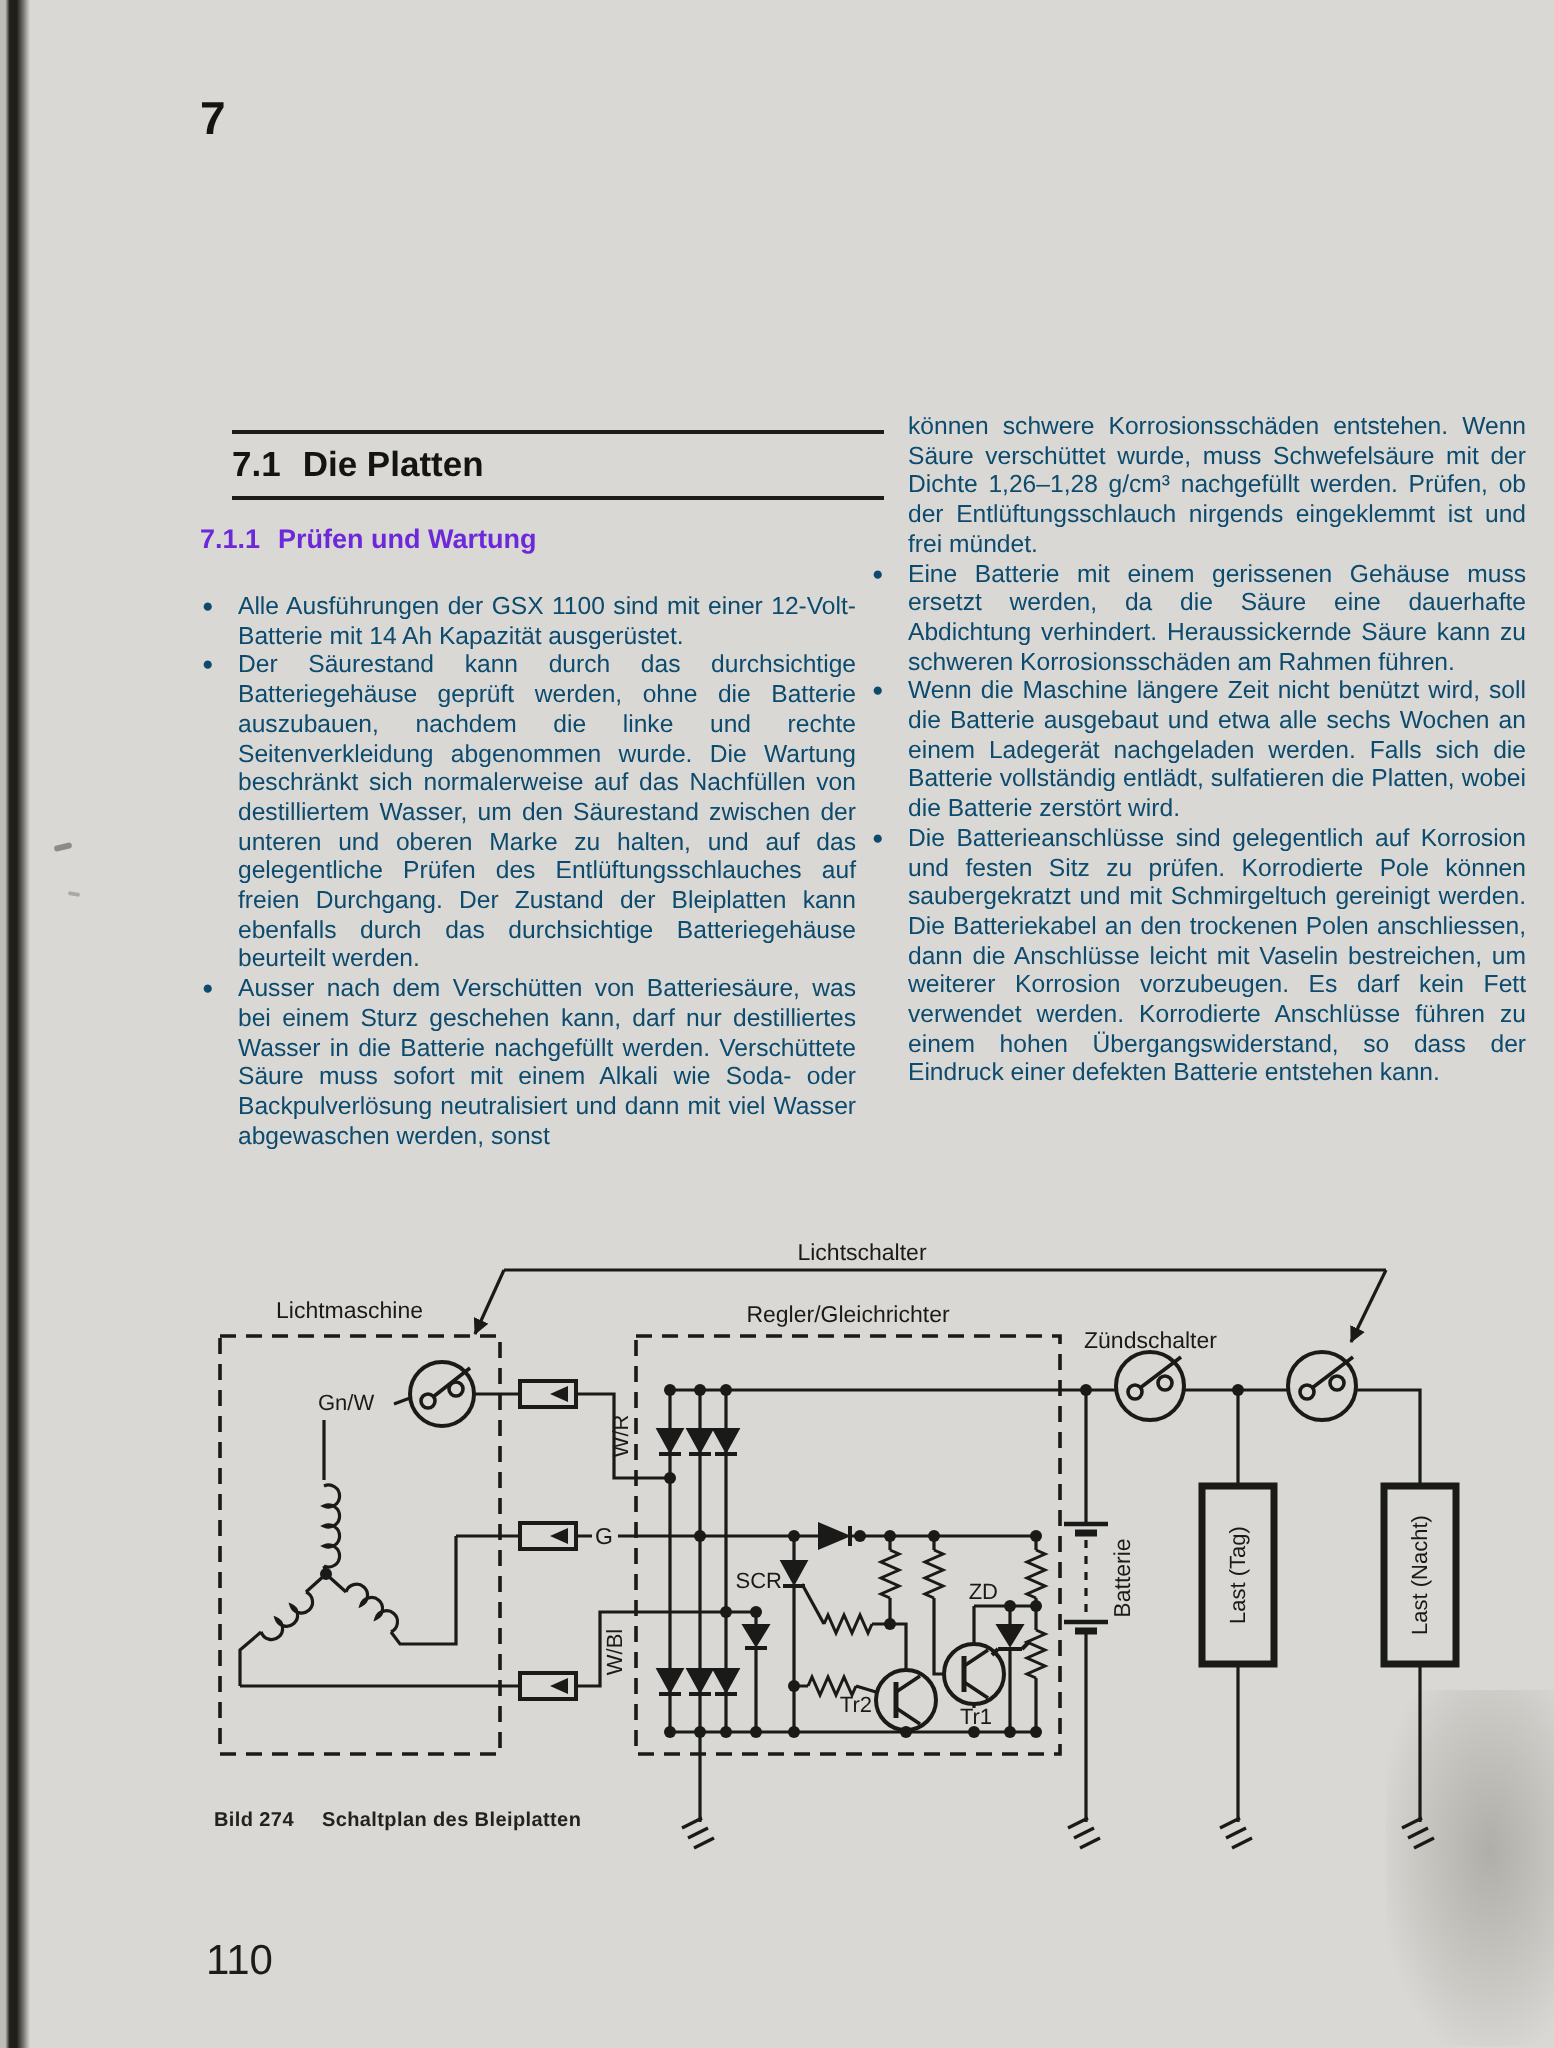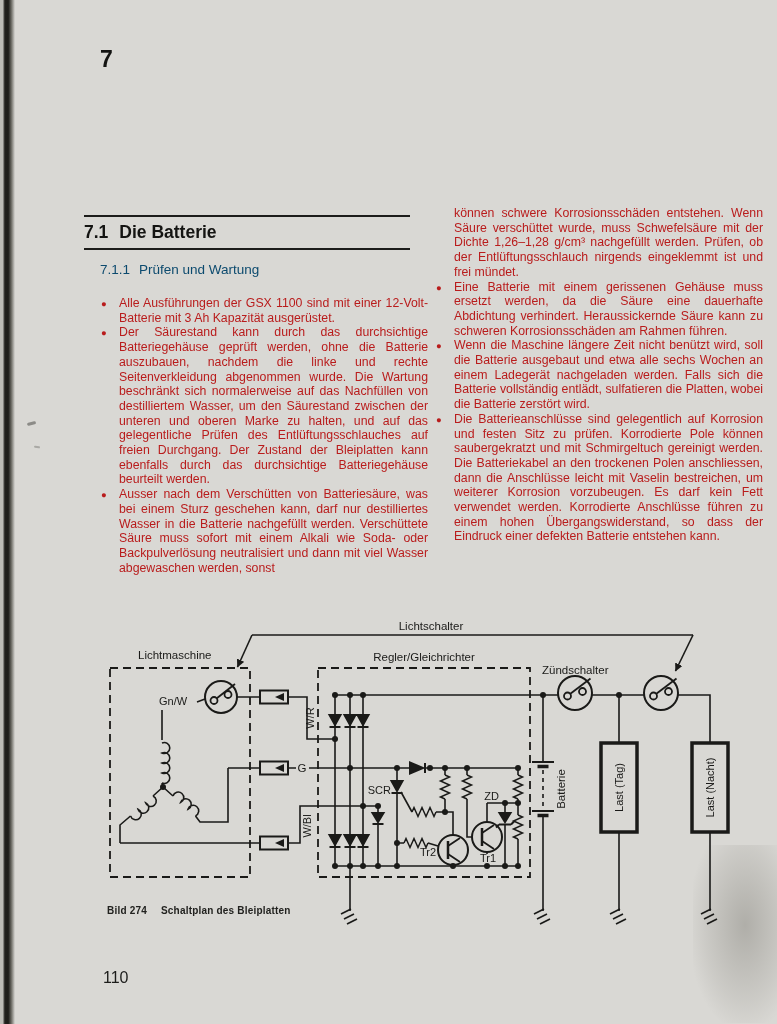--- a/index.html
+++ b/index.html
@@ -9,67 +9,67 @@
   .binding{position:absolute;left:0;top:0;width:15px;height:100%;
         background:linear-gradient(90deg,#bdbcb6 0%,#bdbcb6 18%,#22211d 32%,#1d1c18 55%,#6a6962 75%,#d9d8d4 100%);}
   .speck1{position:absolute;left:27px;top:422px;width:9px;height:3px;background:#63635d;
         border-radius:2px;transform:rotate(-14deg);opacity:.65;}
   .speck2{position:absolute;left:34px;top:446px;width:6px;height:2px;background:#84847e;
         border-radius:2px;transform:rotate(9deg);opacity:.55;}
   .smudge{position:absolute;left:693px;top:845px;width:84px;height:178px;
         background:radial-gradient(ellipse at 62% 45%, rgba(108,106,98,.38), rgba(108,106,98,.12) 55%, transparent 78%);}
   .h1{position:absolute;left:100px;top:46px;display:flex;gap:17px;
         font-size:23px;font-weight:bold;color:#141412;letter-spacing:.2px;}
-  .section{position:absolute;left:84px;top:215px;width:326px;
+  .section{position:absolute;left:116px;top:215px;width:326px;
         border-top:2px solid #1c1c1a;border-bottom:2px solid #1c1c1a;padding:5px 0 5px 0;}
   .section-inner{display:flex;gap:11px;font-size:17.5px;font-weight:bold;color:#141412;}
   .subsection{position:absolute;left:100px;top:262px;display:flex;gap:9px;
-        font-size:13.5px;font-weight:normal;color:#0c4a6e;}
+        font-size:13.5px;font-weight:bold;color:#6d28d9;}
   .col{position:absolute;width:327px;font-size:12.3px;line-height:14.7px;
-        text-align:justify;color:#b91c1c;}
+        text-align:justify;color:#0c4a6e;}
   .col-left{left:101px;top:296px;}
   .col-right{left:436px;top:206px;}
   .b-item{position:relative;padding-left:18px;}
   .b-item .marker{position:absolute;left:0;top:1px;font-size:9.5px;}
   .cont{padding-left:18px;}
   .caption{position:absolute;left:107px;top:905px;display:flex;gap:14px;
         font-size:10px;font-weight:bold;color:#22221f;letter-spacing:.2px;}
-  .pageno{position:absolute;left:103px;top:969px;font-size:16px;color:#1c1c1a;}
+  .pageno{position:absolute;left:103px;top:969px;font-size:21px;color:#1c1c1a;}
   svg.schem{position:absolute;left:95px;top:615px;}
   svg.schem text{font-family:"Liberation Sans",sans-serif;fill:#1a1a18;}
 </style>
 </head>
 <body>
 
 <div class="page">
   <div class="binding"></div>
   <div class="speck1"></div>
   <div class="speck2"></div>
   <div class="smudge"></div>
 
   <div class="h1">
     <span>7</span>
   </div>
 
   <div class="section">
     <div class="section-inner">
       <span>7.1</span>
-      <span>Die Batterie</span>
+      <span>Die Platten</span>
     </div>
   </div>
 
   <div class="subsection">
     <span>7.1.1</span>
     <span>Prüfen und Wartung</span>
   </div>
 
   <div class="col col-left">
     <div class="b-item">
       <span class="marker">●</span>
-      <span>Alle Ausführungen der GSX 1100 sind mit einer 12-Volt-Batterie mit 3 Ah Kapazität ausgerüstet.</span>
+      <span>Alle Ausführungen der GSX 1100 sind mit einer 12-Volt-Batterie mit 14 Ah Kapazität ausgerüstet.</span>
     </div>
     <div class="b-item">
       <span class="marker">●</span>
       <span>Der Säurestand kann durch das durchsichtige Batteriegehäuse geprüft werden, ohne die Batterie auszubauen, nachdem die linke und rechte Seitenverkleidung abgenommen wurde. Die Wartung beschränkt sich normalerweise auf das Nachfüllen von destilliertem Wasser, um den Säurestand zwischen der unteren und oberen Marke zu halten, und auf das gelegentliche Prüfen des Entlüftungsschlauches auf freien Durchgang. Der Zustand der Bleiplatten kann ebenfalls durch das durchsichtige Batteriegehäuse beurteilt werden.</span>
     </div>
     <div class="b-item">
       <span class="marker">●</span>
       <span>Ausser nach dem Verschütten von Batteriesäure, was bei einem Sturz geschehen kann, darf nur destilliertes Wasser in die Batterie nachgefüllt werden. Verschüttete Säure muss sofort mit einem Alkali wie Soda- oder Backpulverlösung neutralisiert und dann mit viel Wasser abgewaschen werden, sonst</span>
     </div>
   </div>

